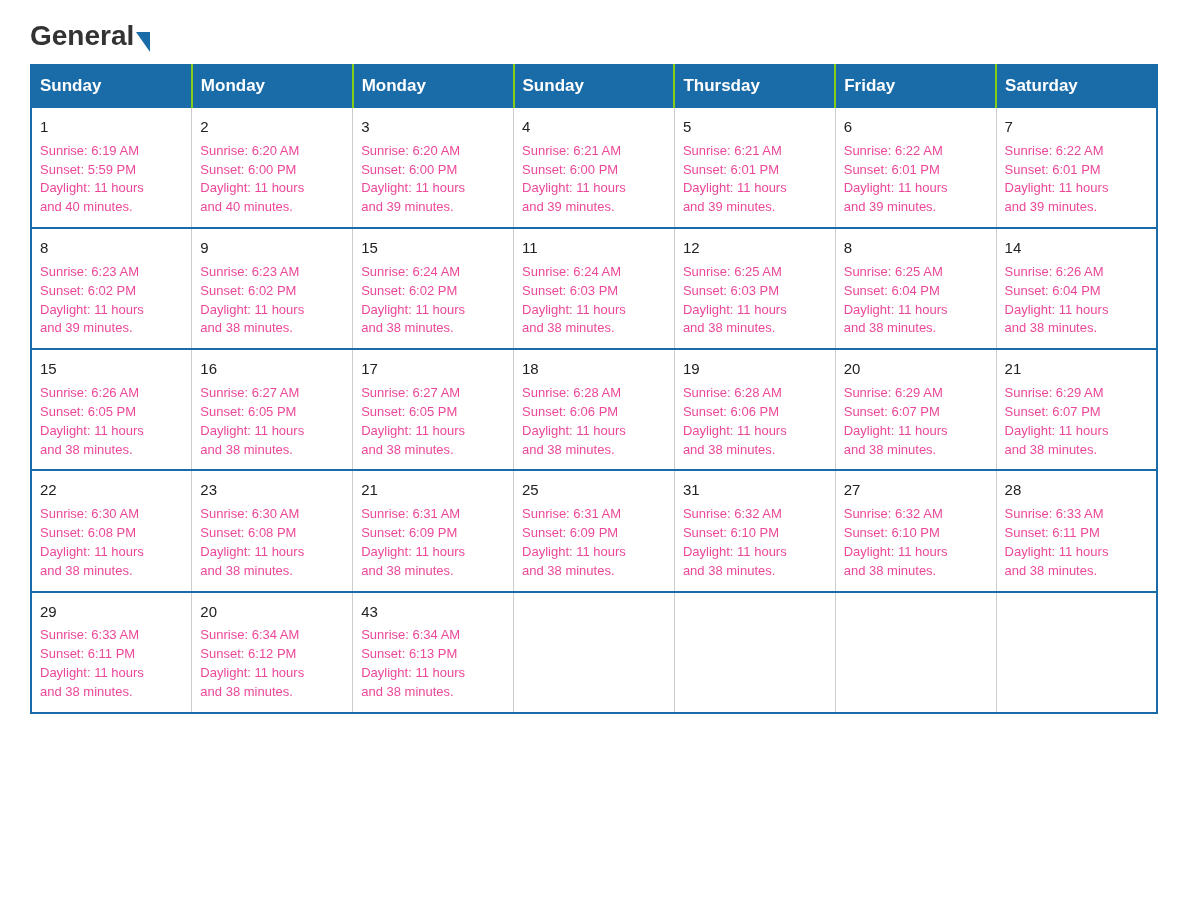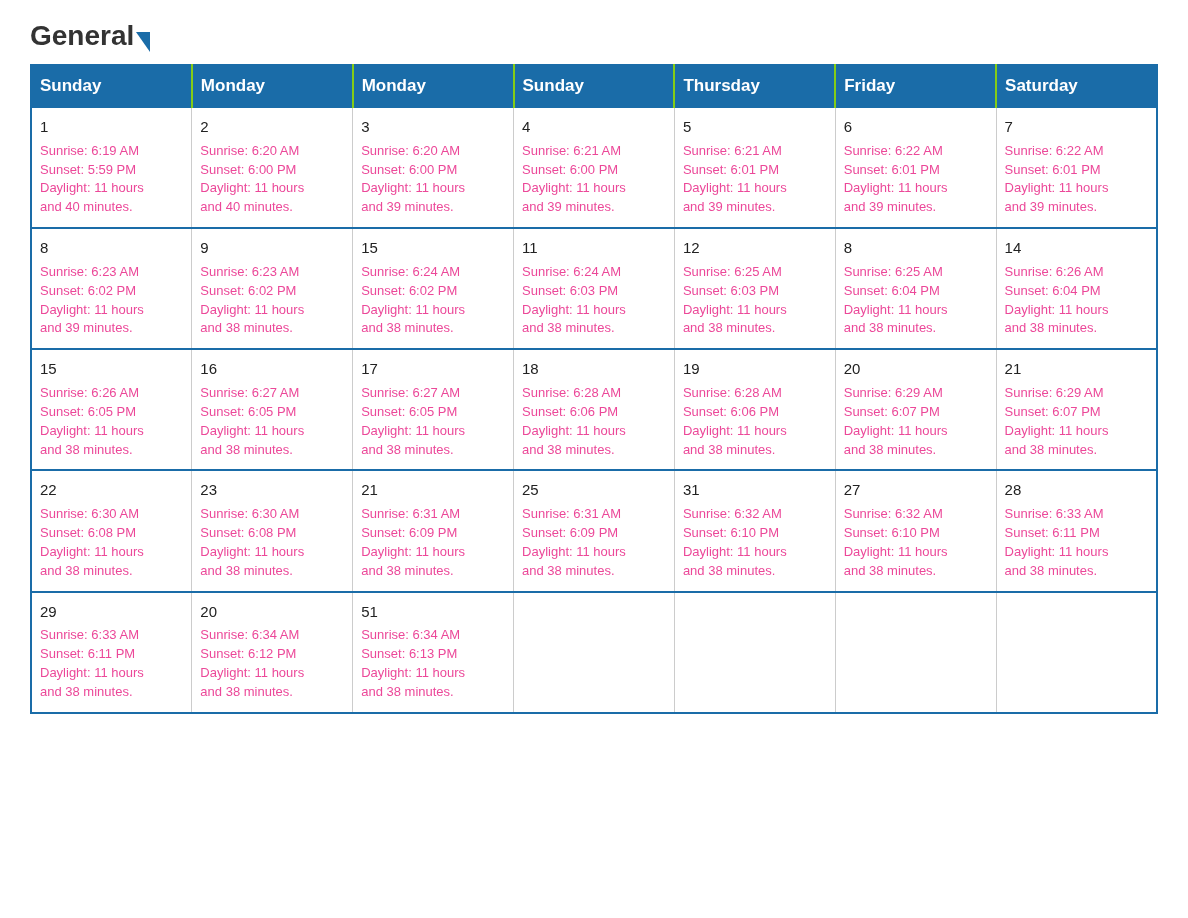--- a/index.html
+++ b/index.html
@@ -166,20 +166,20 @@
         <td><span class="day-num">23</span><span class="day-info">Sunrise: 6:30 AM<br>Sunset: 6:08 PM<br>Daylight: 11 hours<br>and 38 minutes.</span></td>
         <td><span class="day-num">21</span><span class="day-info">Sunrise: 6:31 AM<br>Sunset: 6:09 PM<br>Daylight: 11 hours<br>and 38 minutes.</span></td>
         <td><span class="day-num">25</span><span class="day-info">Sunrise: 6:31 AM<br>Sunset: 6:09 PM<br>Daylight: 11 hours<br>and 38 minutes.</span></td>
         <td><span class="day-num">31</span><span class="day-info">Sunrise: 6:32 AM<br>Sunset: 6:10 PM<br>Daylight: 11 hours<br>and 38 minutes.</span></td>
         <td><span class="day-num">27</span><span class="day-info">Sunrise: 6:32 AM<br>Sunset: 6:10 PM<br>Daylight: 11 hours<br>and 38 minutes.</span></td>
         <td><span class="day-num">28</span><span class="day-info">Sunrise: 6:33 AM<br>Sunset: 6:11 PM<br>Daylight: 11 hours<br>and 38 minutes.</span></td>
       </tr>
       <tr>
         <td><span class="day-num">29</span><span class="day-info">Sunrise: 6:33 AM<br>Sunset: 6:11 PM<br>Daylight: 11 hours<br>and 38 minutes.</span></td>
         <td><span class="day-num">20</span><span class="day-info">Sunrise: 6:34 AM<br>Sunset: 6:12 PM<br>Daylight: 11 hours<br>and 38 minutes.</span></td>
-        <td><span class="day-num">51</span><span class="day-info">Sunrise: 6:34 AM<br>Sunset: 6:13 PM<br>Daylight: 11 hours<br>and 38 minutes.</span></td>
+        <td><span class="day-num">43</span><span class="day-info">Sunrise: 6:34 AM<br>Sunset: 6:13 PM<br>Daylight: 11 hours<br>and 38 minutes.</span></td>
         <td class="empty-cell"></td>
         <td class="empty-cell"></td>
         <td class="empty-cell"></td>
         <td class="empty-cell"></td>
       </tr>
     </tbody>
 </table>
 
 </body></html>

